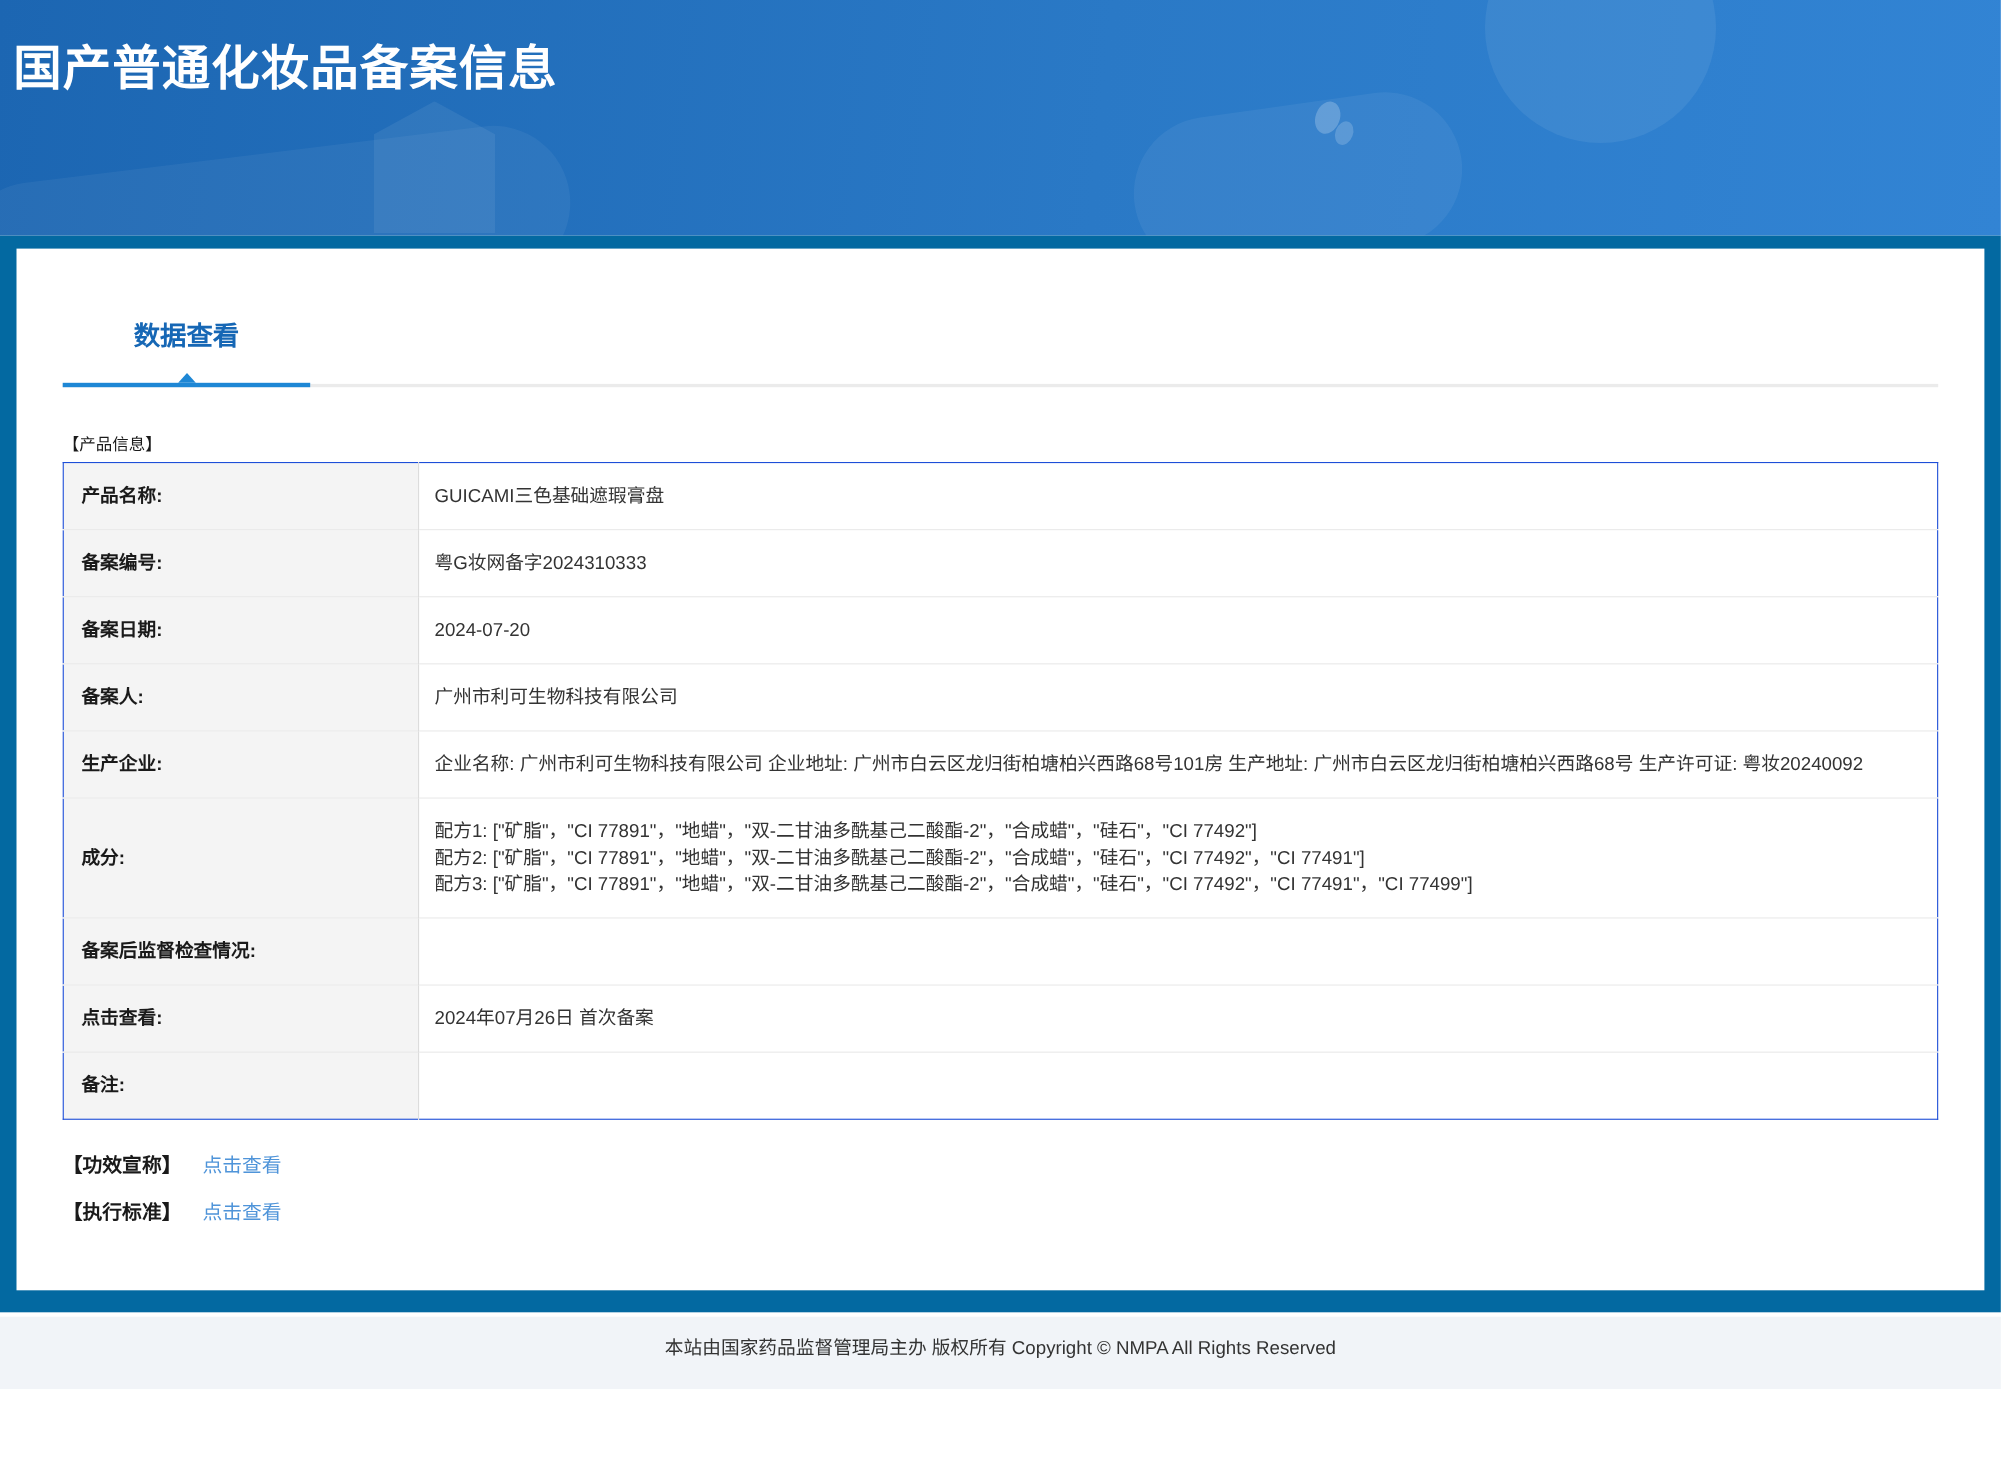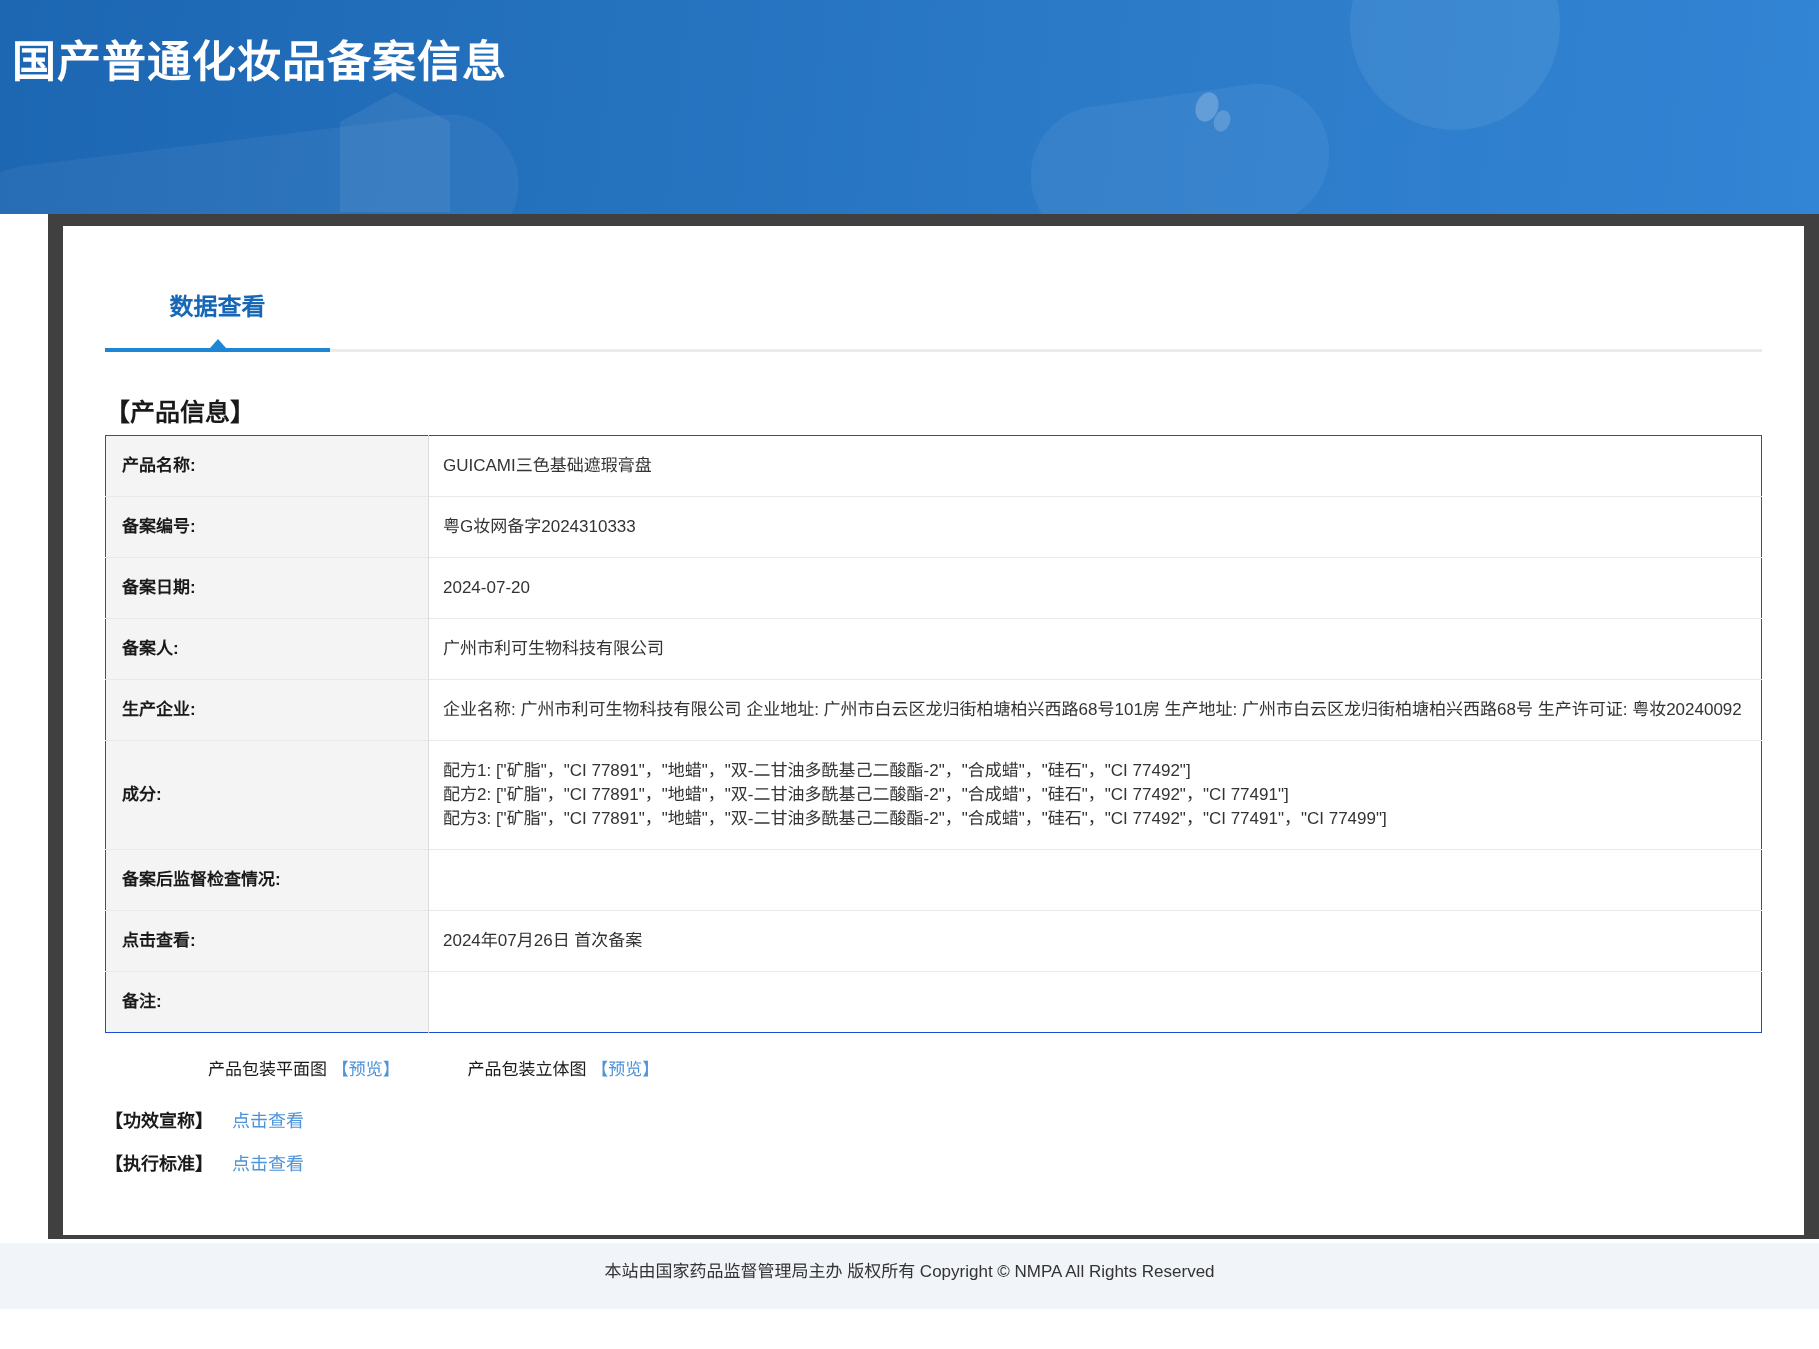--- a/index.html
+++ b/index.html
@@ -48,21 +48,21 @@
     left: 340px; top: 92px; width: 110px; height: 120px;
     background: rgba(255,255,255,0.07);
     clip-path: polygon(50% 0%, 100% 25%, 100% 100%, 0% 100%, 0% 25%);
   }
   .deco-streak {
     left: -40px; top: 140px; width: 560px; height: 140px;
     border-radius: 70px; background: rgba(255,255,255,0.05); transform: rotate(-7deg);
   }
 
   
-  .page { background: #404040; padding: 12px 15px 4px; margin-left: 48px; }
+  .page { background: #0369a1; padding: 12px 15px 20px; }
   .card { background: #ffffff; padding: 0 42px 60px; }
 
   
   .tabbar { padding-top: 64px; border-bottom: 3px solid #ebebeb; }
   .tab {
     display: inline-block;
     width: 225px;
     text-align: center;
     font-size: 24px;
     line-height: 34px;
@@ -79,22 +79,22 @@
   .tab-caret {
     position: absolute; bottom: 1px; left: 50%; margin-left: -8px;
     width: 0; height: 0;
     border-left: 8px solid transparent;
     border-right: 8px solid transparent;
     border-bottom: 9px solid #1e87d5;
   }
 
   
   .section-heading {
-    font-size: 25px;
-    font-weight: bold;
+    font-size: 15px;
+    font-weight: normal;
     color: #1a1a1a;
     margin-top: 40px;
     margin-bottom: 7px;
   }
 
   
   table.info { width: 100%; border-collapse: collapse; border: 1px solid #1d4ed8; }
   table.info td {
     font-size: 17px;
     line-height: 24px;
@@ -207,30 +207,20 @@
       </tr>
 
       <tr>
         <td class="cell-label">备注:</td>
         <td class="cell-value"></td>
       </tr>
     </tbody>
     </table>
 
 
-    <div class="packaging-line">
-      <span class="packaging-item">
-        <span>产品包装平面图</span>
-        <a class="blue-link">【预览】</a>
-      </span>
-      <span class="packaging-item">
-        <span>产品包装立体图 </span>
-        <a class="blue-link">【预览】</a>
-      </span>
-    </div>
 
     <div class="link-row">
       <span class="row-label">【功效宣称】</span>
       <a class="blue-link">点击查看</a>
     </div>
 
     <div class="link-row">
       <span class="row-label">【执行标准】</span>
       <a class="blue-link">点击查看</a>
     </div>

